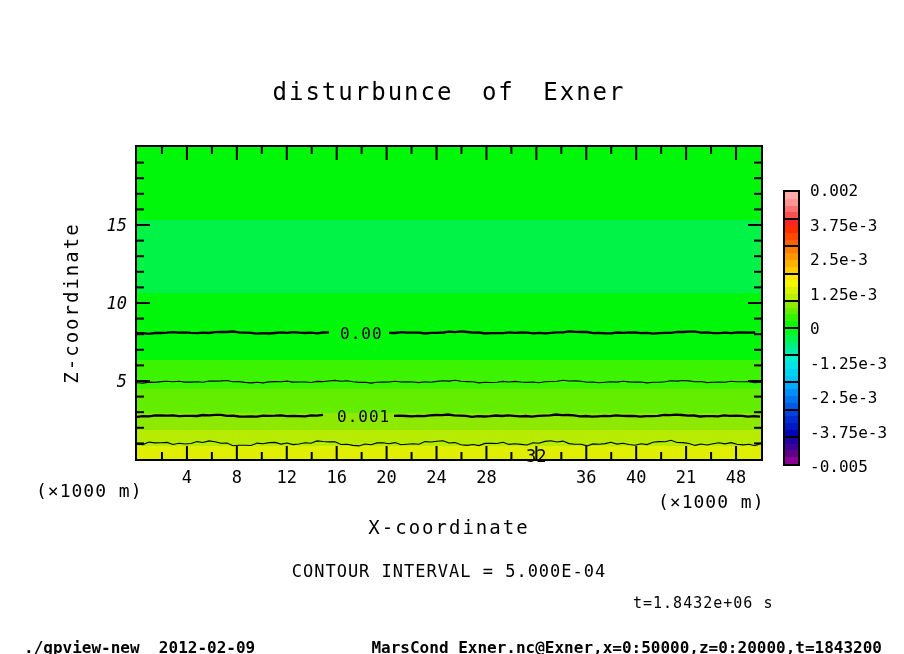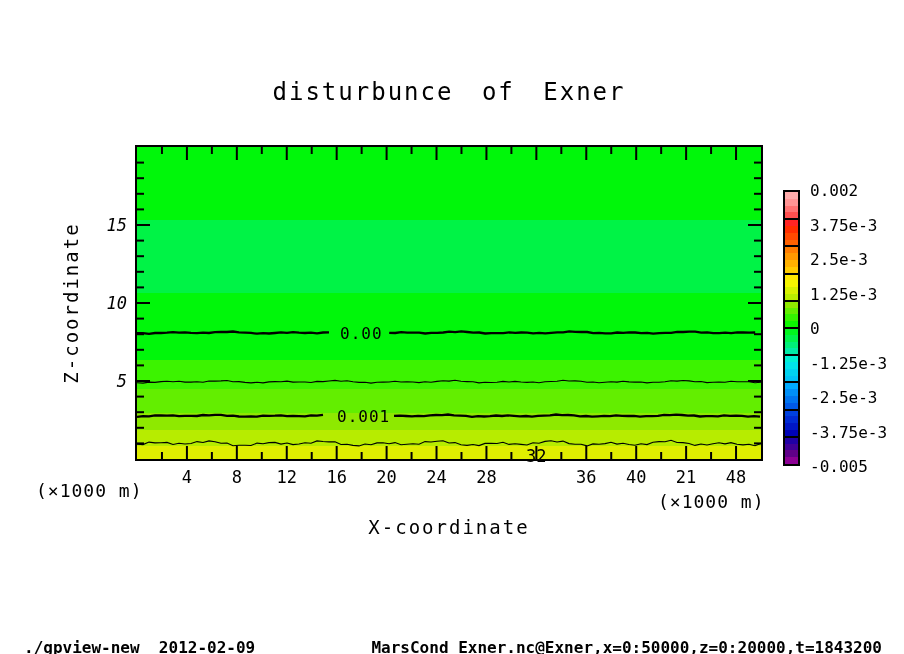--- a/index.html
+++ b/index.html
@@ -213,20 +213,22 @@
       <div class="cdiv" style="top: 53.4px;"></div>
       <div class="cdiv" style="top: 80.6px;"></div>
       <div class="cdiv" style="top: 107.8px;"></div>
       <div class="cdiv" style="top: 135px;"></div>
       <div class="cdiv" style="top: 162.2px;"></div>
       <div class="cdiv" style="top: 189.4px;"></div>
       <div class="cdiv" style="top: 216.6px;"></div>
       <div class="cdiv" style="top: 243.8px;"></div>
     </div>
 
+  <div class="abs" id="contour-note">CONTOUR INTERVAL = 5.000E-04</div>
+  <div class="abs" id="time-note">t=1.8432e+06 s</div>
 
   <div class="abs footer" id="footer-left">./gpview-new  2012-02-09</div>
   <div class="abs footer" id="footer-right">MarsCond_Exner.nc@Exner,x=0:50000,z=0:20000,t=1843200</div>
 <div class="abs xticklab" style="left: 169.92px; top: 467px;">4</div>
     <div class="abs xticklab" style="left: 219.84px; top: 467px;">8</div>
     <div class="abs xticklab" style="left: 269.76px; top: 467px;">12</div>
     <div class="abs xticklab" style="left: 319.68px; top: 467px;">16</div>
     <div class="abs xticklab" style="left: 369.6px; top: 467px;">20</div>
     <div class="abs xticklab" style="left: 419.52px; top: 467px;">24</div>
     <div class="abs xticklab" style="left: 469.44px; top: 467px;">28</div>

